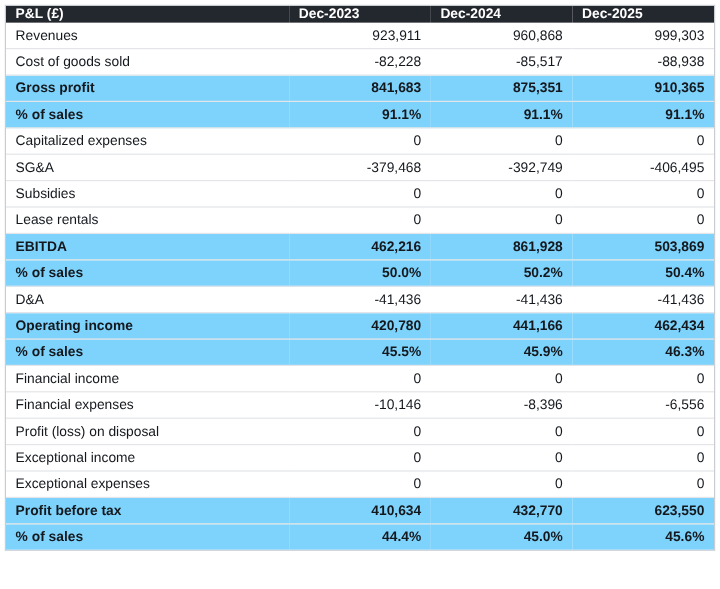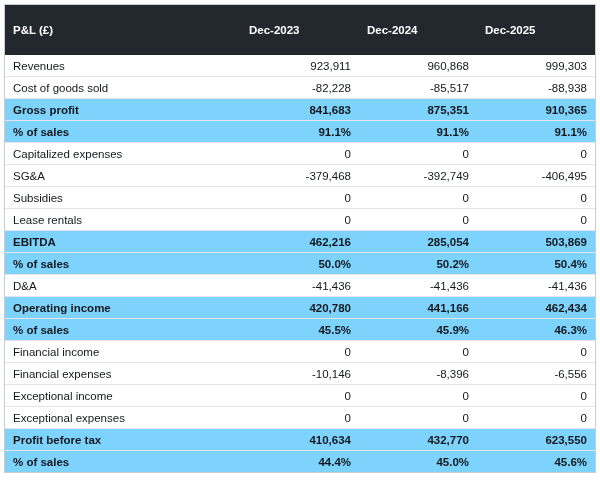--- a/index.html
+++ b/index.html
@@ -30,21 +30,21 @@
     color: #14181d;
   }
   table.pnl col.c-label { width: 236px; }
   table.pnl col.c-val   { width: 118px; }
   thead th {
     background: #23272e;
     color: #ffffff;
     font-weight: bold;
     font-size: 11.5px;
     height: 14px;
-    padding: 18px 8px;
+    padding: 0 8px;
     border: none;
     white-space: nowrap;
   }
   thead th.lbl { text-align: left; }
   thead th.val { text-align: left; }
   tbody td {
     height: 21px;
     padding: 0 8px;
     border-bottom: 1px solid #e3e5e8;
     white-space: nowrap;
@@ -121,21 +121,21 @@
         </tr>
         <tr>
           <td class="lbl">Lease rentals</td>
           <td class="val">0</td>
           <td class="val">0</td>
           <td class="val">0</td>
         </tr>
         <tr class="bold shaded">
           <td class="lbl">EBITDA</td>
           <td class="val">462,216</td>
-          <td class="val">285,054</td>
+          <td class="val">861,928</td>
           <td class="val">503,869</td>
         </tr>
         <tr class="bold shaded">
           <td class="lbl">% of sales</td>
           <td class="val">50.0%</td>
           <td class="val">50.2%</td>
           <td class="val">50.4%</td>
         </tr>
         <tr>
           <td class="lbl">D&amp;A</td>
@@ -159,20 +159,26 @@
           <td class="lbl">Financial income</td>
           <td class="val">0</td>
           <td class="val">0</td>
           <td class="val">0</td>
         </tr>
         <tr>
           <td class="lbl">Financial expenses</td>
           <td class="val">-10,146</td>
           <td class="val">-8,396</td>
           <td class="val">-6,556</td>
+        </tr>
+        <tr>
+          <td class="lbl">Profit (loss) on disposal</td>
+          <td class="val">0</td>
+          <td class="val">0</td>
+          <td class="val">0</td>
         </tr>
         <tr>
           <td class="lbl">Exceptional income</td>
           <td class="val">0</td>
           <td class="val">0</td>
           <td class="val">0</td>
         </tr>
         <tr>
           <td class="lbl">Exceptional expenses</td>
           <td class="val">0</td>

